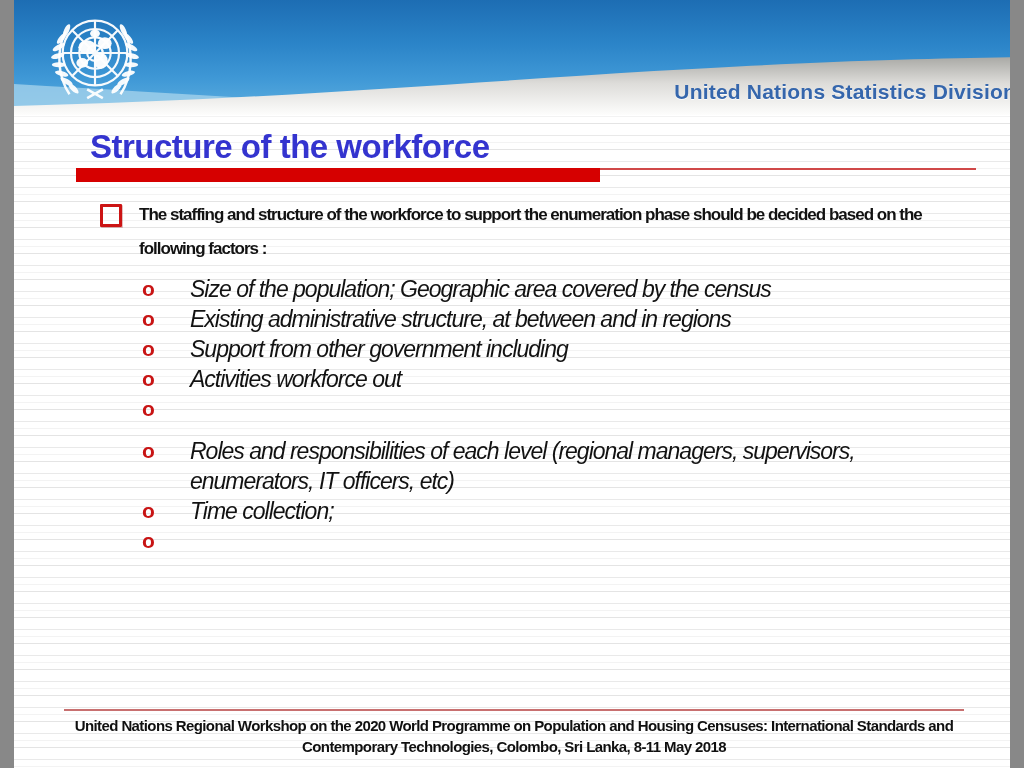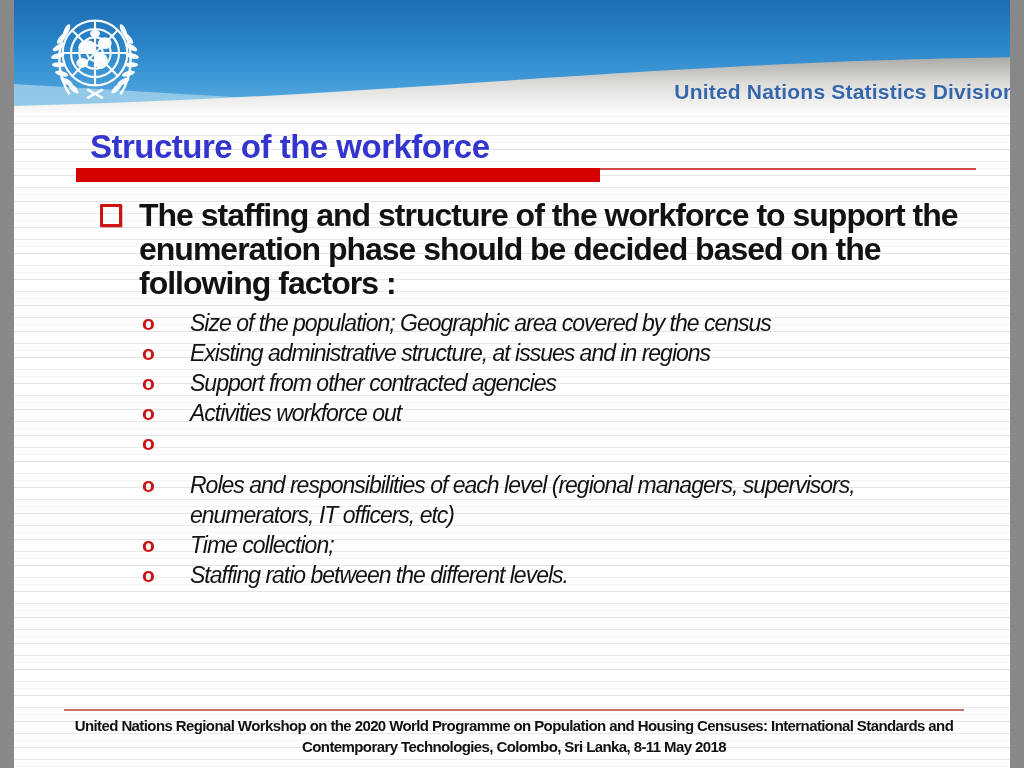--- a/index.html
+++ b/index.html
@@ -45,21 +45,21 @@
     flex:0 0 39px;position:relative;
   }
   .l1 .m1::after{
     content:"";display:block;width:16px;height:17px;margin-top:6px;
     border:3px solid #cc1414;border-radius:1px;
     box-shadow:1px 1px 0 rgba(150,0,0,0.25);
     background:transparent;
   }
   .l1 .t1{
     width:845px;
-    font-weight:700;font-size:32px;line-height:34px;letter-spacing:-1px;
+    font-weight:700;font-size:17px;line-height:34px;letter-spacing:-1px;
   }
   .l2{display:flex;margin-left:42px;margin-bottom:0;}
   .l2 .m2{
     flex:0 0 48px;
     font-weight:700;font-size:21px;line-height:30px;color:#c81414;
   }
   .l2 .t2{
     width:778px;
     font-weight:400;font-size:23px;line-height:30px;letter-spacing:-1px;font-style:italic;
   }
@@ -146,25 +146,25 @@
       <span class="m1"></span>
       <div class="t1">The staffing and structure of the workforce to support the enumeration phase should be decided based on the following factors :</div>
     </div>
 
     <div class="l2">
       <span class="m2">o</span>
       <div class="t2">Size of the population; Geographic area covered by the census</div>
     </div>
     <div class="l2">
       <span class="m2">o</span>
-      <div class="t2">Existing administrative structure, at issues and in regions</div>
+      <div class="t2">Existing administrative structure, at between and in regions</div>
     </div>
     <div class="l2">
       <span class="m2">o</span>
-      <div class="t2">Support from other contracted agencies</div>
+      <div class="t2">Support from other government including</div>
     </div>
     <div class="l2">
       <span class="m2">o</span>
       <div class="t2">Activities workforce out</div>
     </div>
     <div class="l2">
       <span class="m2">o</span>
     </div>
 
     <div class="gap"></div>
@@ -173,21 +173,20 @@
     <div class="l2">
       <span class="m2">o</span>
       <div class="t2">Roles and responsibilities of each level (regional managers, supervisors, enumerators, IT officers, etc)</div>
     </div>
     <div class="l2">
       <span class="m2">o</span>
       <div class="t2">Time collection;</div>
     </div>
     <div class="l2">
       <span class="m2">o</span>
-      <div class="t2">Staffing ratio between the different levels.</div>
     </div>
 
   </div>
 
   <div class="footer">
     <div>United Nations Regional Workshop on the 2020 World Programme on Population and Housing Censuses: International Standards and Contemporary Technologies, Colombo, Sri Lanka, 8-11 May 2018</div>
   </div>
 
 </div>
 

